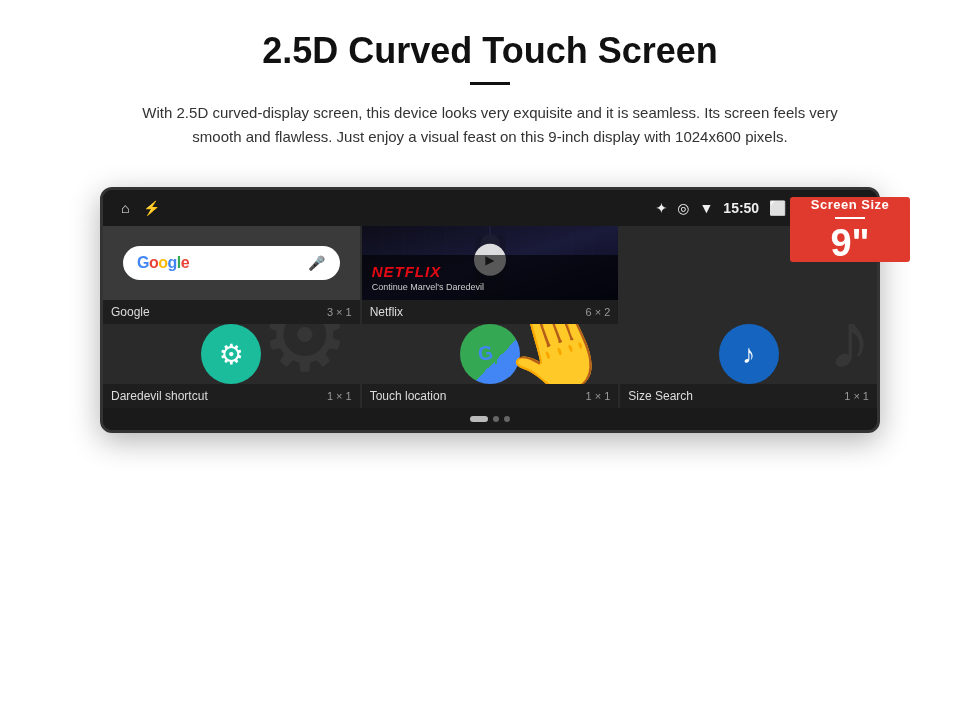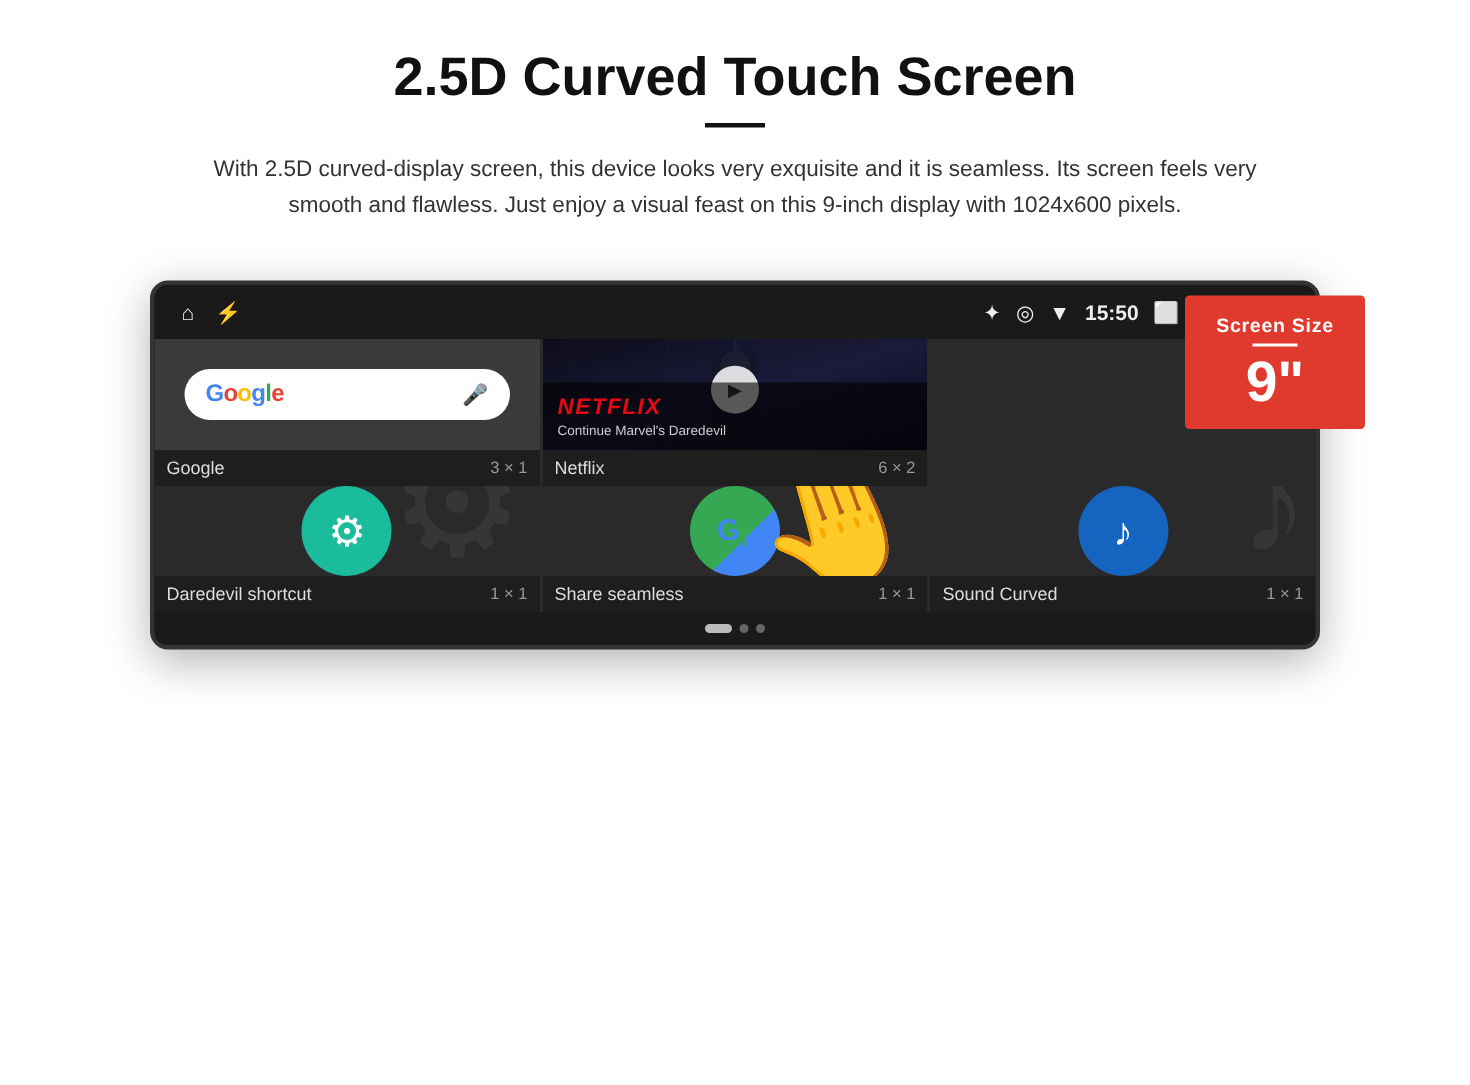--- a/index.html
+++ b/index.html
@@ -43,21 +43,21 @@
       width: 780px;
     }
 
     .screen-size-badge {
       position: absolute;
       top: 10px;
       right: -30px;
       background: #e03a2f;
       color: #fff;
       width: 120px;
-      padding: 12px 10px;
+      padding: 0 10px;
       text-align: center;
       z-index: 10;
       border-radius: 3px;
     }
 
     .screen-size-badge .badge-title {
       font-size: 13px;
       font-weight: bold;
       letter-spacing: 0.5px;
     }
@@ -503,32 +503,32 @@
                 <text x="4" y="22" font-size="20" font-weight="bold" fill="#4285F4">G</text>
                 <circle cx="22" cy="12" r="6" fill="#34a853"></circle>
                 <path d="M22 18 Q22 24 22 26" stroke="#34a853" stroke-width="2" fill="none"></path>
               </svg>
             </div>
           </div>
 
           <div style="position:absolute;bottom:-15px;right:5px;font-size:90px;z-index:3;transform:rotate(-20deg);">🤚</div>
         </div>
         <div class="app-tile-footer">
-          <span class="app-tile-name">Share seamless</span>
+          <span class="app-tile-name">Touch location</span>
           <span class="app-tile-size">1 × 1</span>
         </div>
       </div>
 
       <div class="app-tile sound-tile">
         <div class="app-tile-content" style="height:160px;">
           <div class="music-bg-icon">♪</div>
           <div class="music-icon">♪</div>
         </div>
         <div class="app-tile-footer">
-          <span class="app-tile-name">Sound Curved</span>
+          <span class="app-tile-name">Size Search</span>
           <span class="app-tile-size">1 × 1</span>
         </div>
       </div>
     </div>
 
     <div class="pagination">
       <div class="dot active"></div>
       <div class="dot"></div>
       <div class="dot"></div>
     </div>

